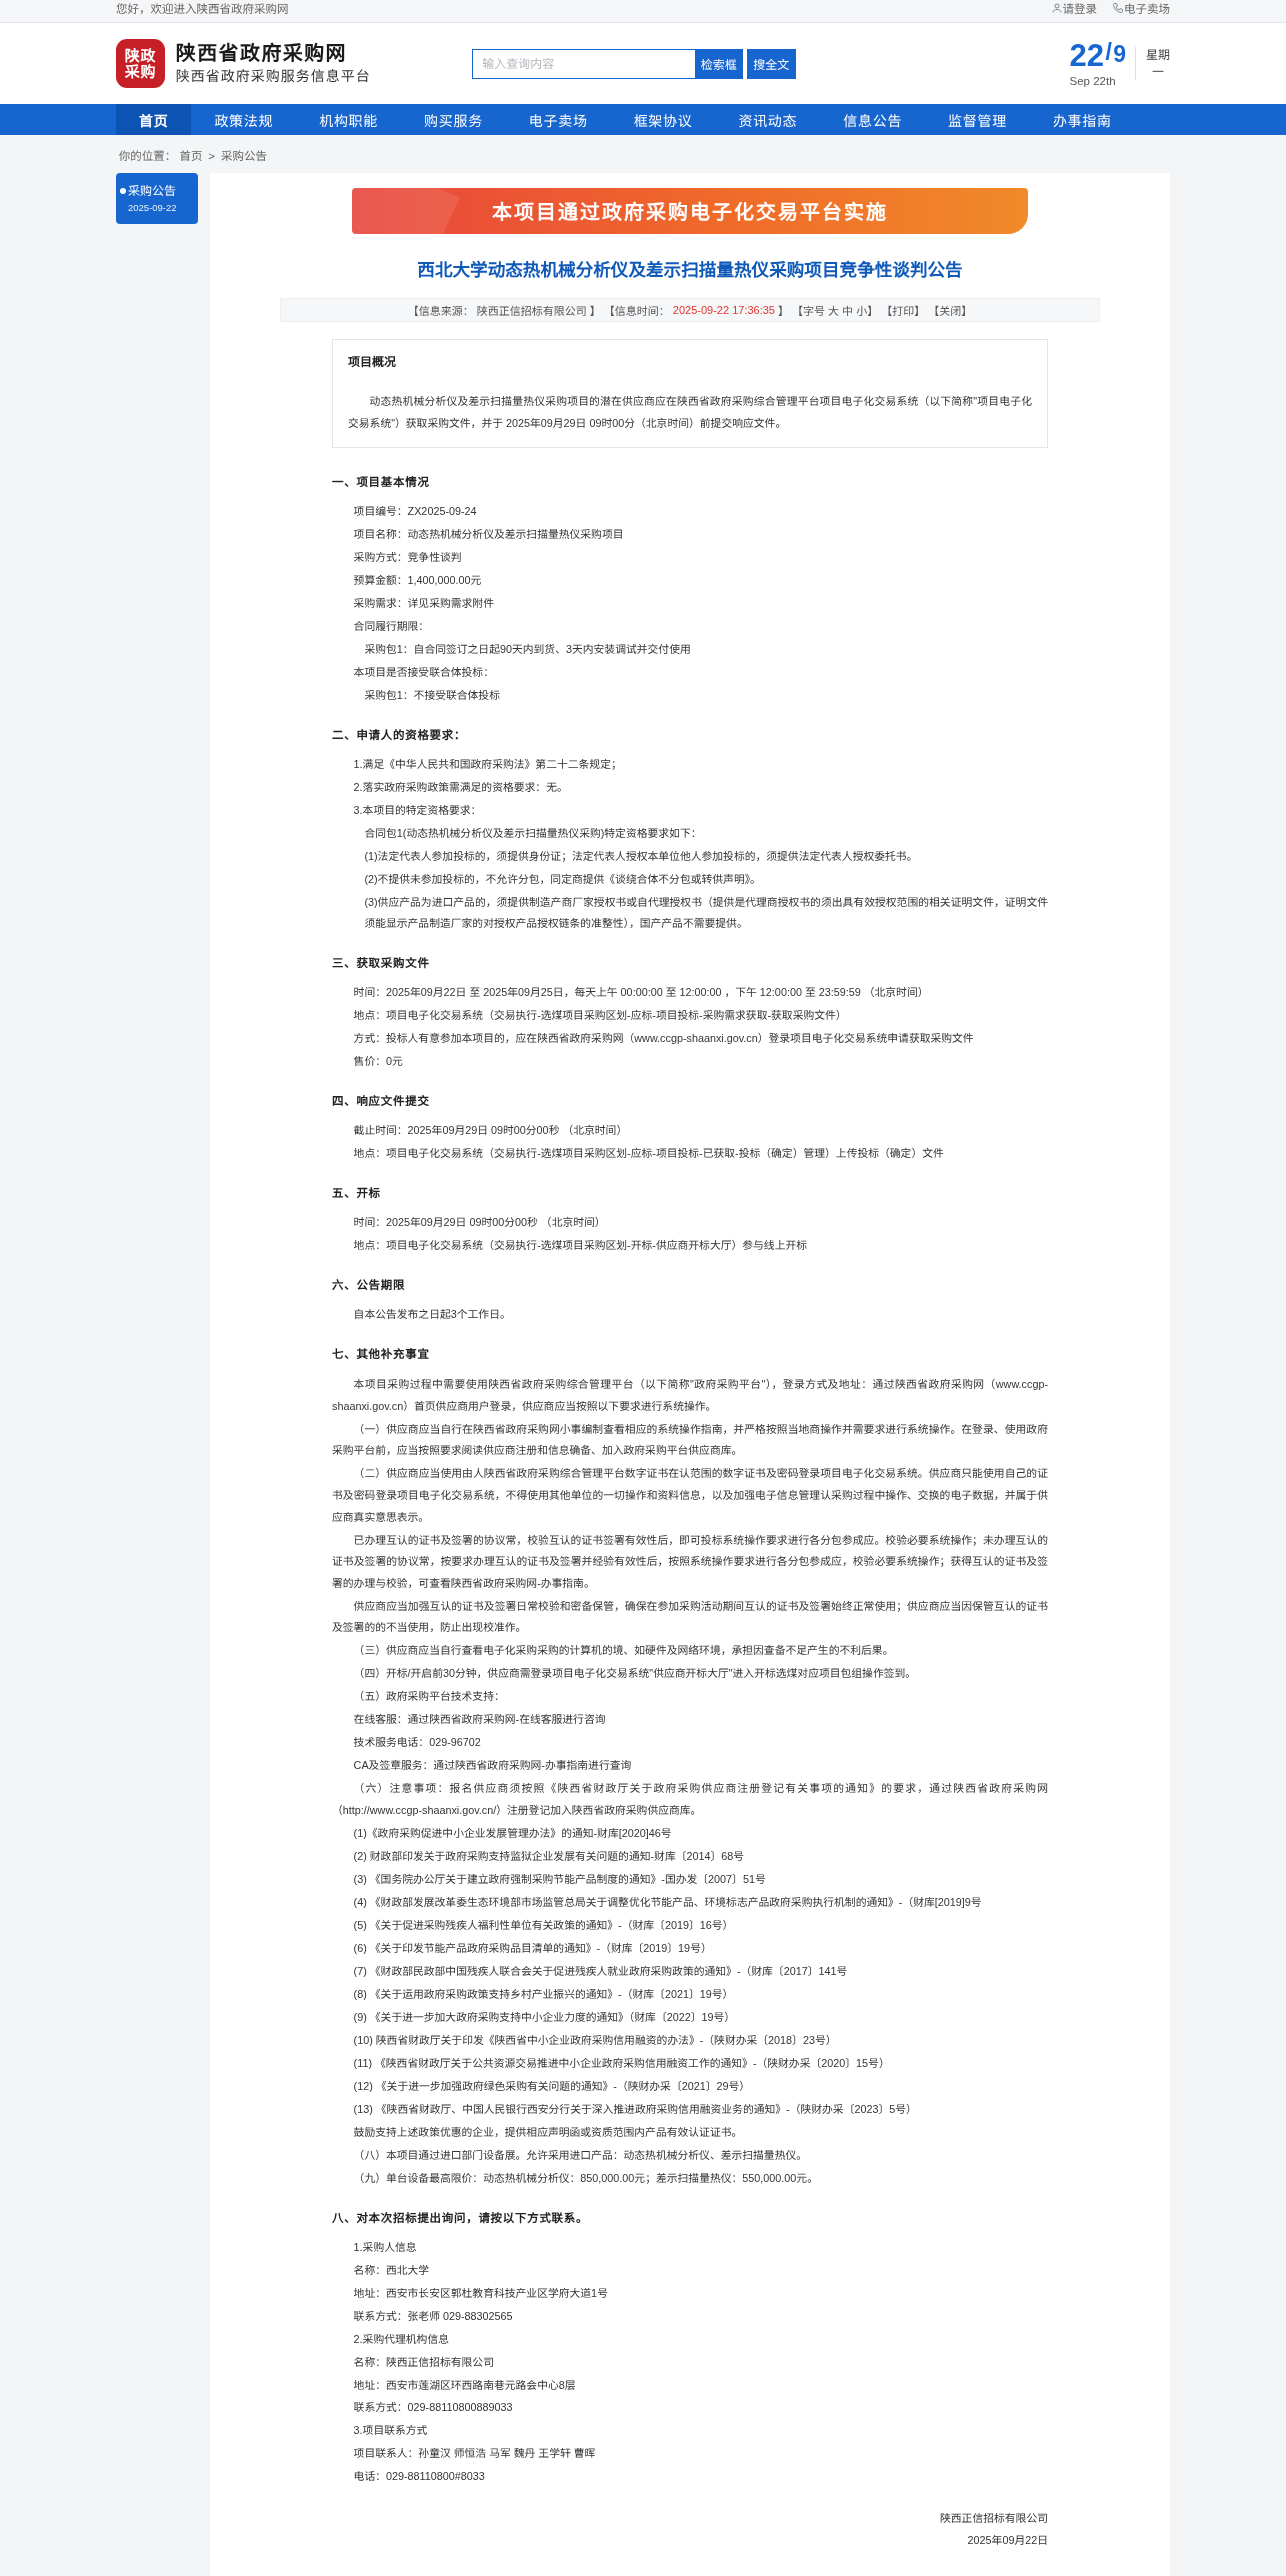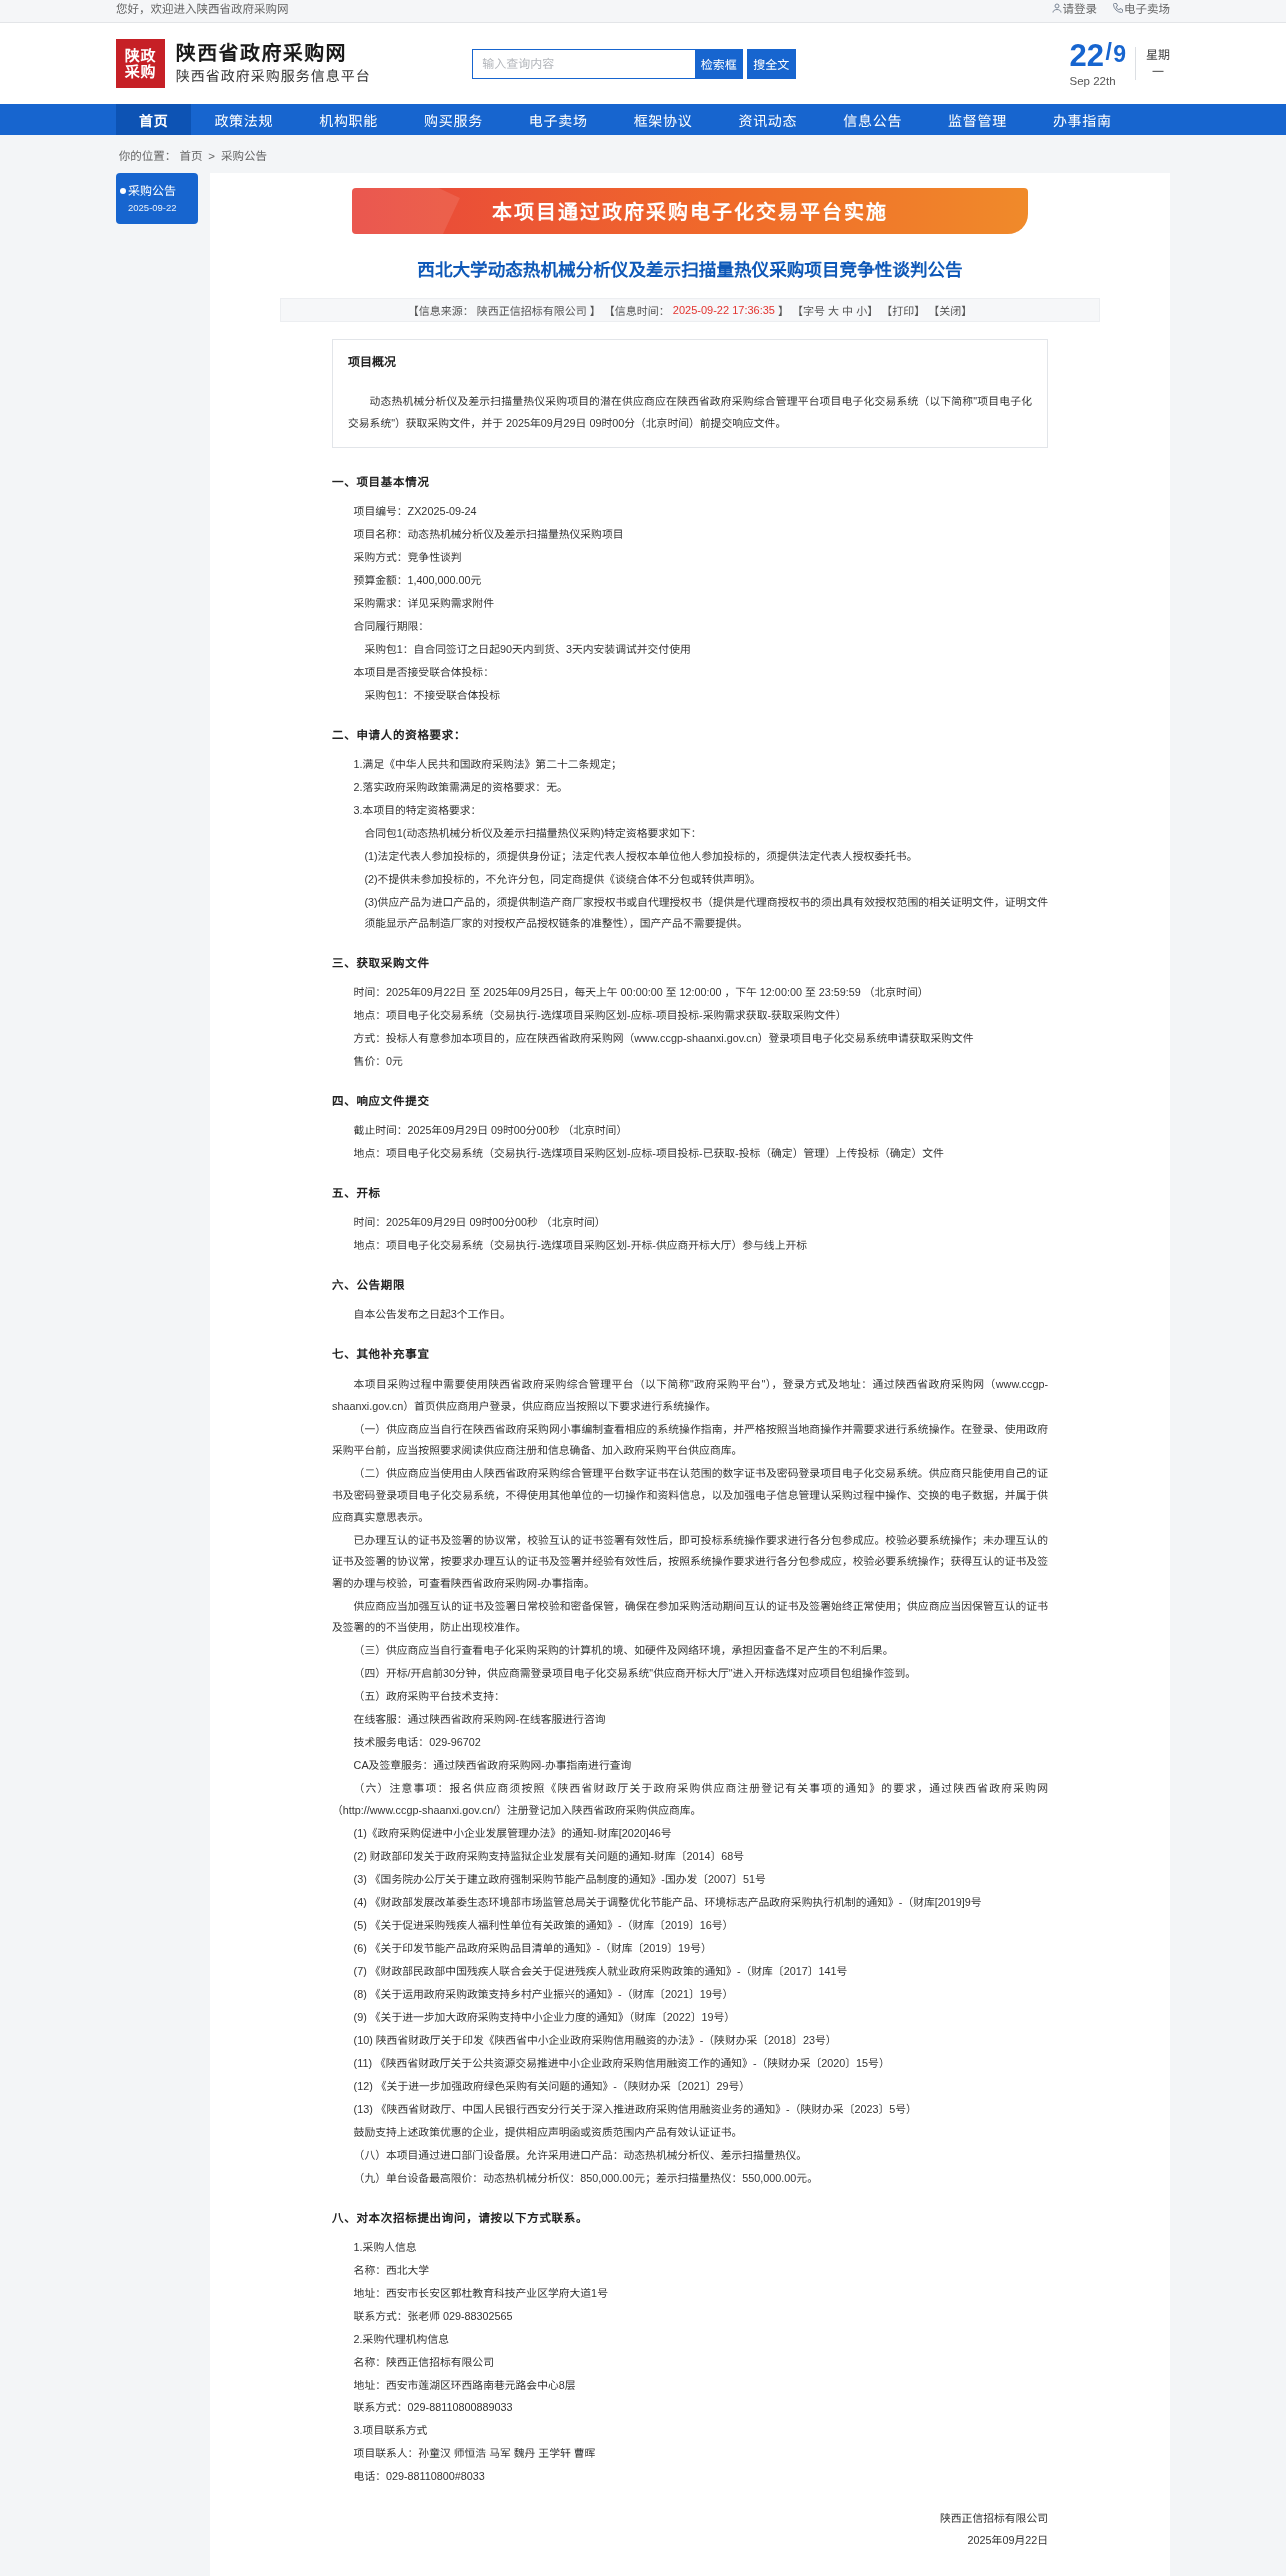--- a/index.html
+++ b/index.html
@@ -47,21 +47,21 @@
     align-items:center;
   }
   .logo-block { display:flex; align-items:center; gap:10.8px; }
   .logo-mark {
     width:49px; height:49px;
     background:#c62026;
     color:#fff;
     display:flex; flex-direction:column; align-items:center; justify-content:center;
     font-size:15px; line-height:1.05; font-weight:bold;
     letter-spacing:0.7px;
-    border-radius:0;
+    border-radius:11px;
   }
   .logo-mark i { font-style:normal; display:block; }
   .logo-text .l1 {
     font-size:20px; font-weight:bold; color:#1a1a1a; letter-spacing:1.4px; line-height:1.35;
   }
   .logo-text .l2 {
     font-size:14px; color:#333; letter-spacing:1px; line-height:1.4;
   }
   .search-wrap {
     margin-left:101px;

